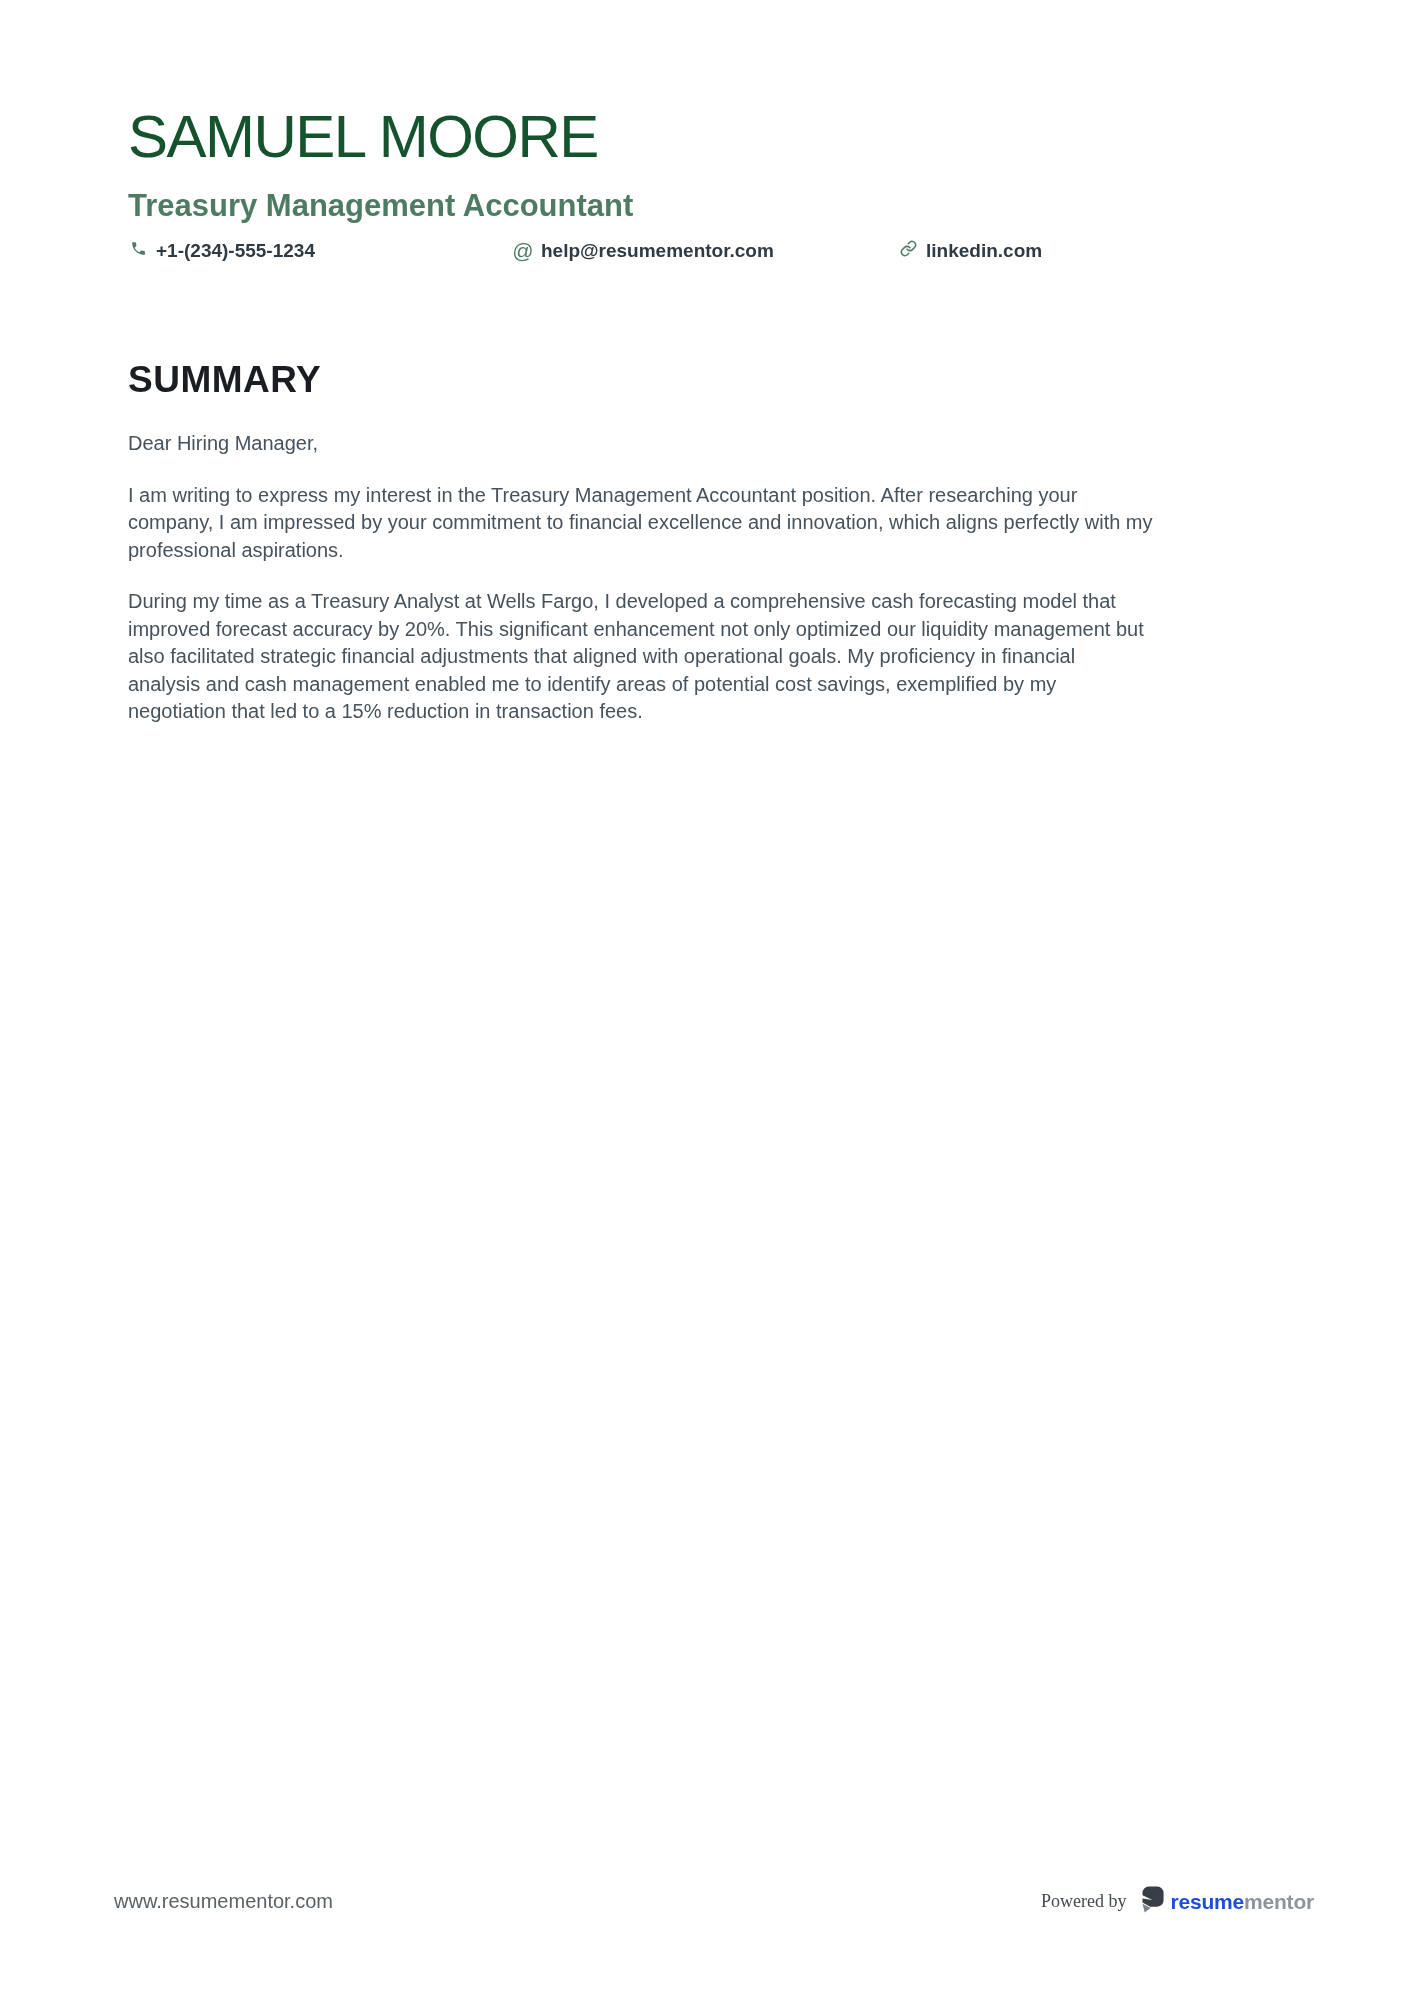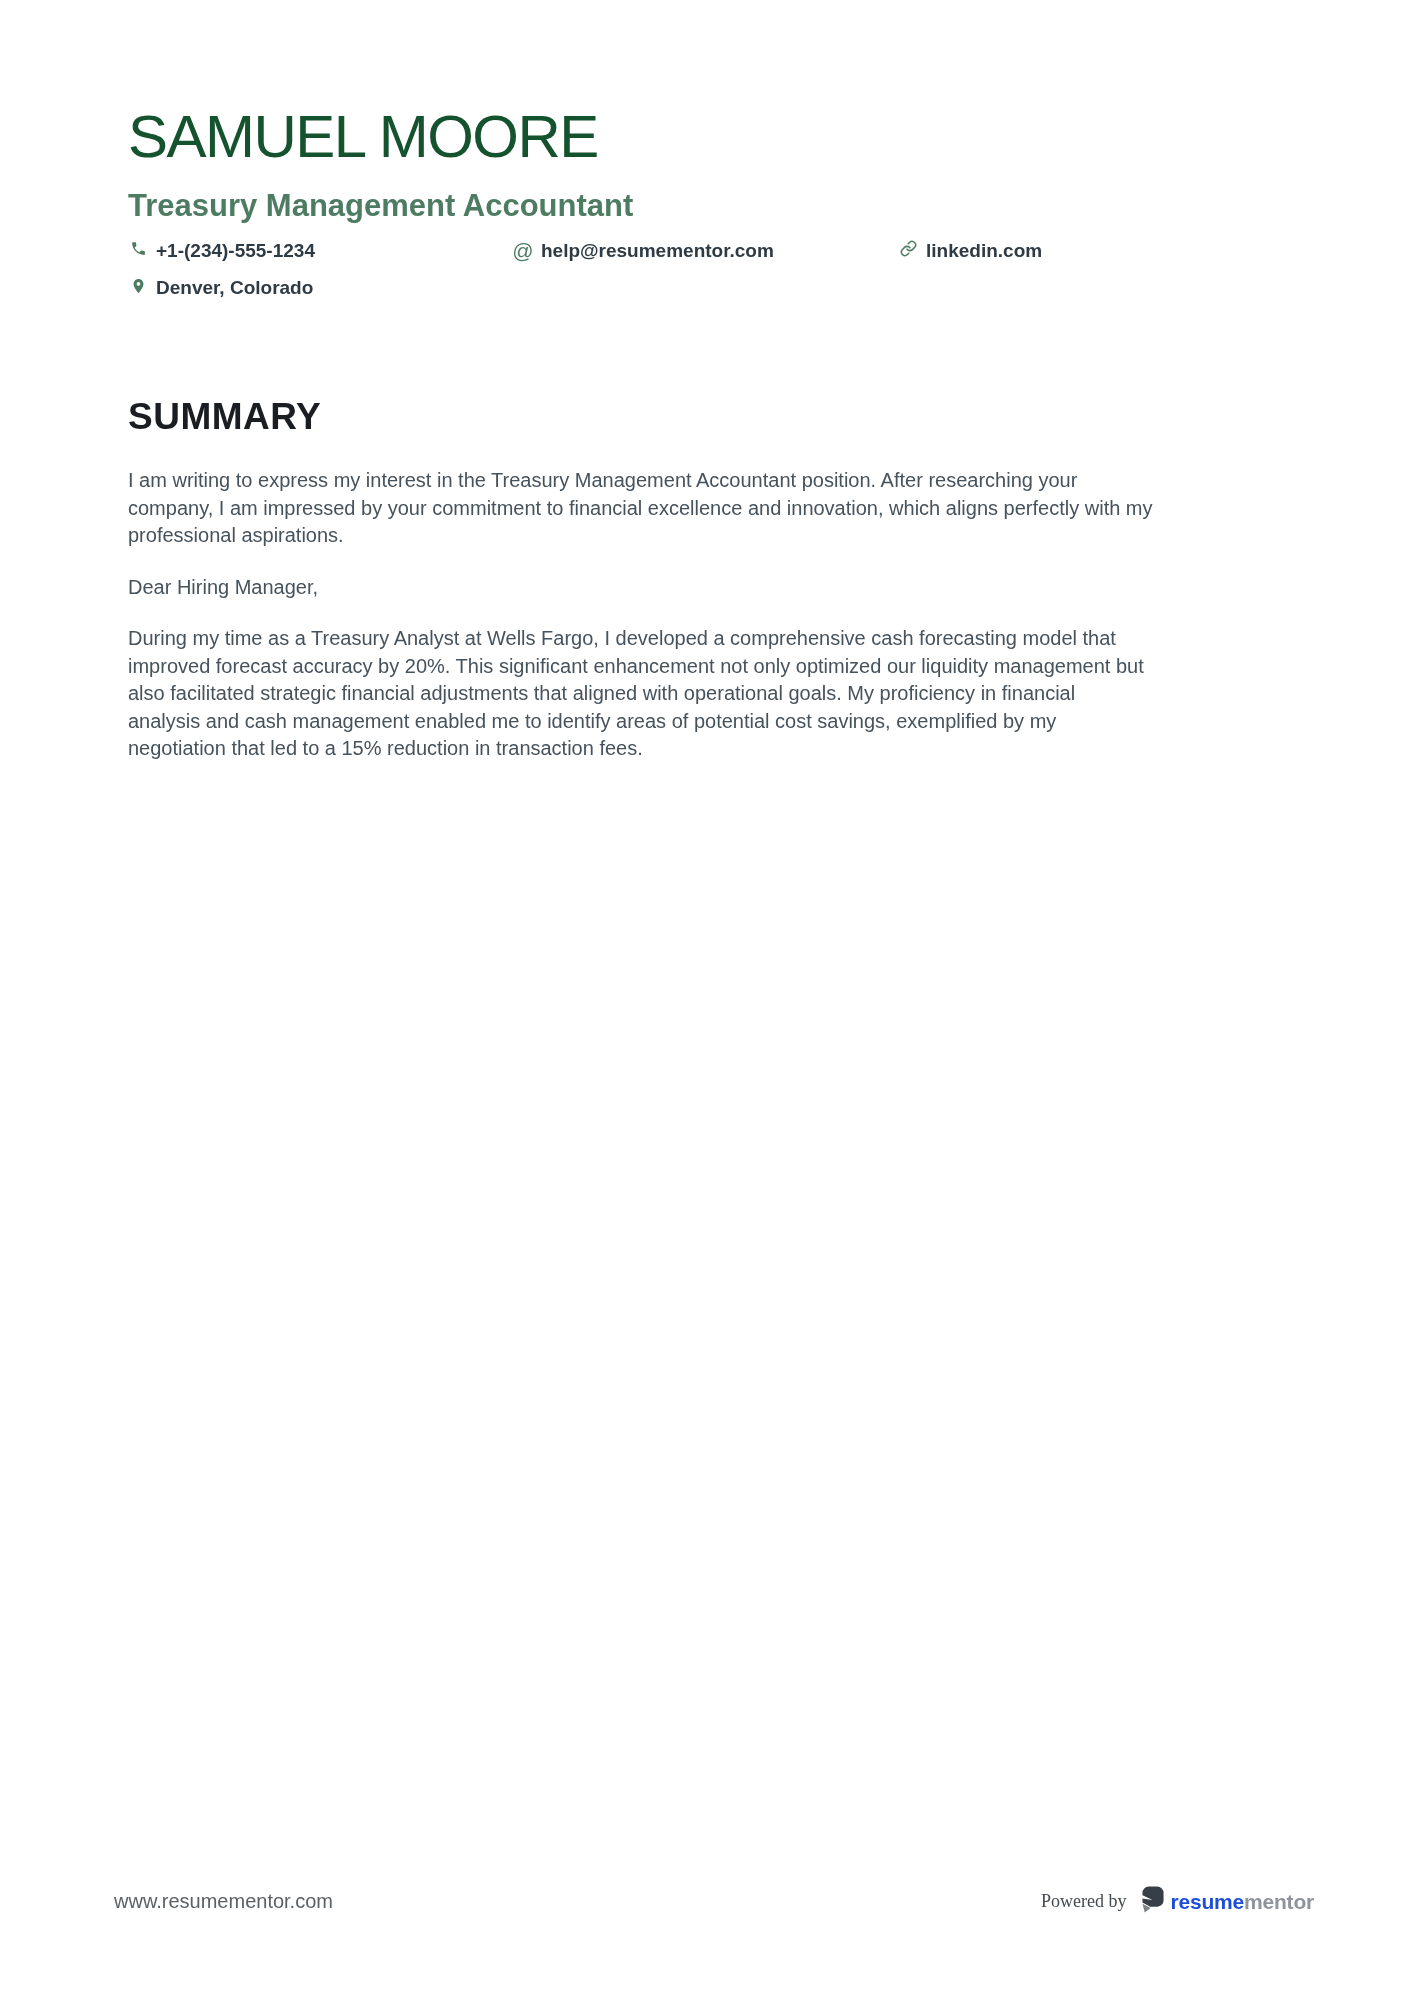--- a/index.html
+++ b/index.html
@@ -153,39 +153,29 @@
         <div class="contact-item">
           <span class="icon">
             <svg width="17" height="17" viewBox="0 0 24 24" fill="none" stroke="#4e7c63" stroke-width="2.2" stroke-linecap="round" stroke-linejoin="round">
                 <path d="M10 13a5 5 0 0 0 7.54.54l3-3a5 5 0 0 0-7.07-7.07l-1.72 1.71"></path>
                 <path d="M14 11a5 5 0 0 0-7.54-.54l-3 3a5 5 0 0 0 7.07 7.07l1.71-1.71"></path>
               </svg>
           </span>
           <span>linkedin.com</span>
         </div>
       </div>
-      <div class="contact-row">
-        <div class="contact-item">
-          <span class="icon">
-            <svg width="17" height="18" viewBox="0 0 24 24">
-                <path fill="#4e7c63" d="M12 2C8.13 2 5 5.13 5 9c0 5.25 7 13 7 13s7-7.75 7-13c0-3.87-3.13-7-7-7zm0 9.5c-1.38 0-2.5-1.12-2.5-2.5s1.12-2.5 2.5-2.5 2.5 1.12 2.5 2.5-1.12 2.5-2.5 2.5z"></path>
-              </svg>
-          </span>
-          <span>Denver, Colorado</span>
-        </div>
-      </div>
     </div>
   </header>
 
   <section class="summary-section">
     <h3 class="summary-heading">SUMMARY</h3>
+    <p class="letter-paragraph">Dear Hiring Manager,</p>
     <p class="letter-paragraph">I am writing to express my interest in the Treasury Management Accountant position. After researching your
 company, I am impressed by your commitment to financial excellence and innovation, which aligns perfectly with my
 professional aspirations.</p>
-    <p class="letter-paragraph">Dear Hiring Manager,</p>
     <p class="letter-paragraph">During my time as a Treasury Analyst at Wells Fargo, I developed a comprehensive cash forecasting model that
 improved forecast accuracy by 20%. This significant enhancement not only optimized our liquidity management but
 also facilitated strategic financial adjustments that aligned with operational goals. My proficiency in financial
 analysis and cash management enabled me to identify areas of potential cost savings, exemplified by my
 negotiation that led to a 15% reduction in transaction fees.</p>
   </section>
 
   <footer class="page-footer">
     <span class="footer-website">www.resumementor.com</span>
     <div class="powered-by">

